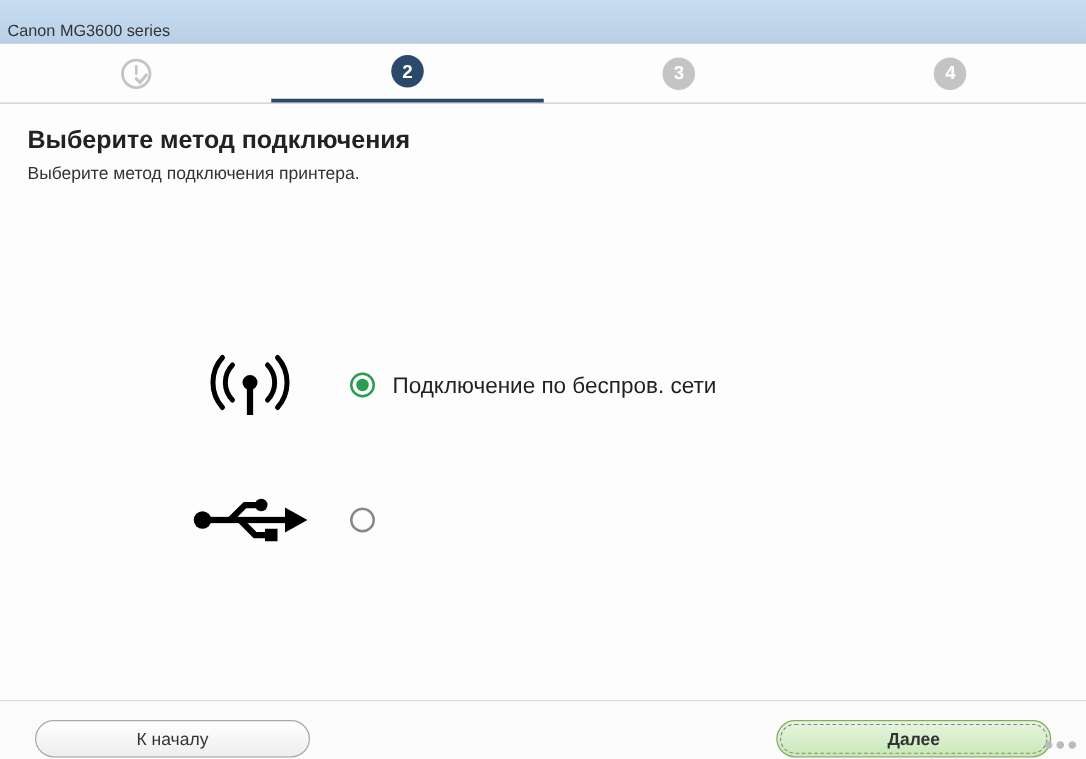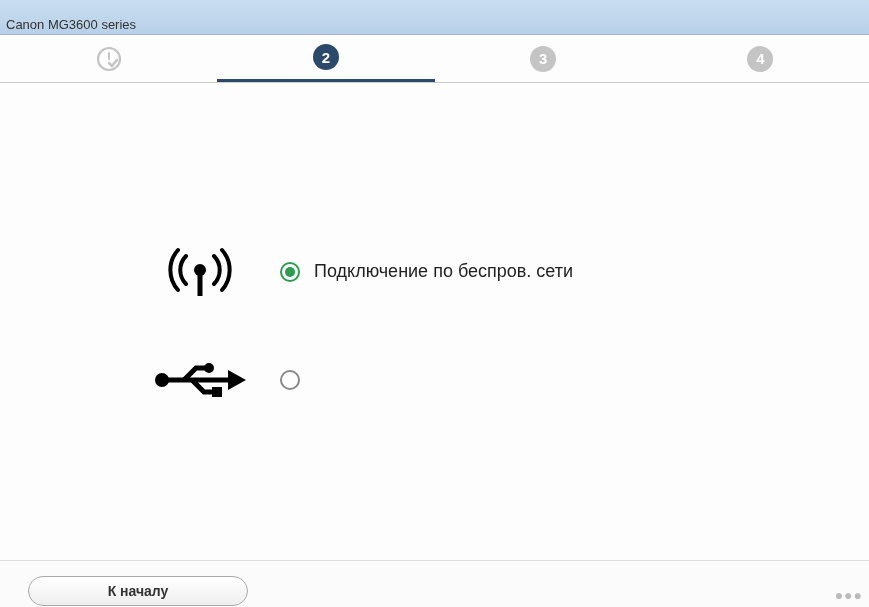--- a/index.html
+++ b/index.html
@@ -137,21 +137,21 @@
       cursor: pointer;
       display: flex;
       align-items: center;
       justify-content: center;
       font-family: Arial, sans-serif;
     }
     .btn-back {
       background: linear-gradient(#fff, #eee);
       border: 1px solid #aaa;
       color: #333;
-      font-weight: bold;
+      font-weight: normal;
     }
     .btn-next {
       background: linear-gradient(#e8f5e0, #c8e8b8);
       border: 1px solid #7fb060;
       color: #333;
       font-weight: bold;
       outline: 1px dashed #888;
       outline-offset: -4px;
     }
     .dots-corner {
@@ -187,20 +187,24 @@
       <span class="step-circle current">2</span>
     </div>
     <div class="step">
       <span class="step-circle">3</span>
     </div>
     <div class="step">
       <span class="step-circle">4</span>
     </div>
   </div>
 
+  <div class="heading-area">
+    <div class="heading">Выберите метод подключения</div>
+    <div class="subheading">Выберите метод подключения принтера.</div>
+  </div>
 
   <div class="options-area">
 
     <div class="option-row">
       <div class="option-icon">
         <svg width="80" height="60" viewBox="0 0 80 60">
           <circle cx="40" cy="28" r="6" fill="#000"></circle>
           <rect x="37.5" y="28" width="5" height="26" fill="#000"></rect>
           <path d="M 26 14 A 20 20 0 0 0 26 42" fill="none" stroke="#000" stroke-width="4" stroke-linecap="round"></path>
           <path d="M 18 8 A 30 30 0 0 0 18 48" fill="none" stroke="#000" stroke-width="4" stroke-linecap="round"></path>
@@ -232,17 +236,20 @@
         <span class="radio-circle"></span>
       </label>
     </div>
 
   </div>
 
   <div class="button-bar">
     <div class="btn btn-back">
       <span>К началу</span>
     </div>
+    <div class="btn btn-next">
+      <span>Далее</span>
+    </div>
   </div>
 
 </div>
 
 <div class="dots-corner">●●●</div>
 
 </body></html>

